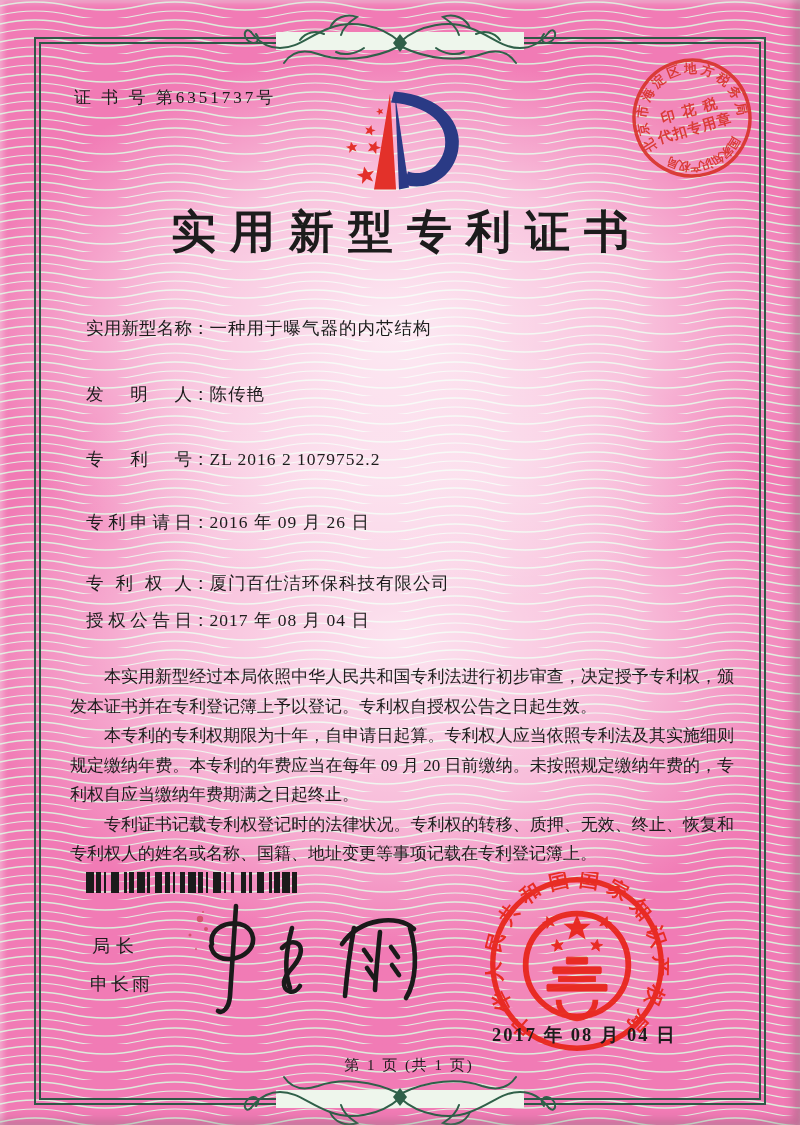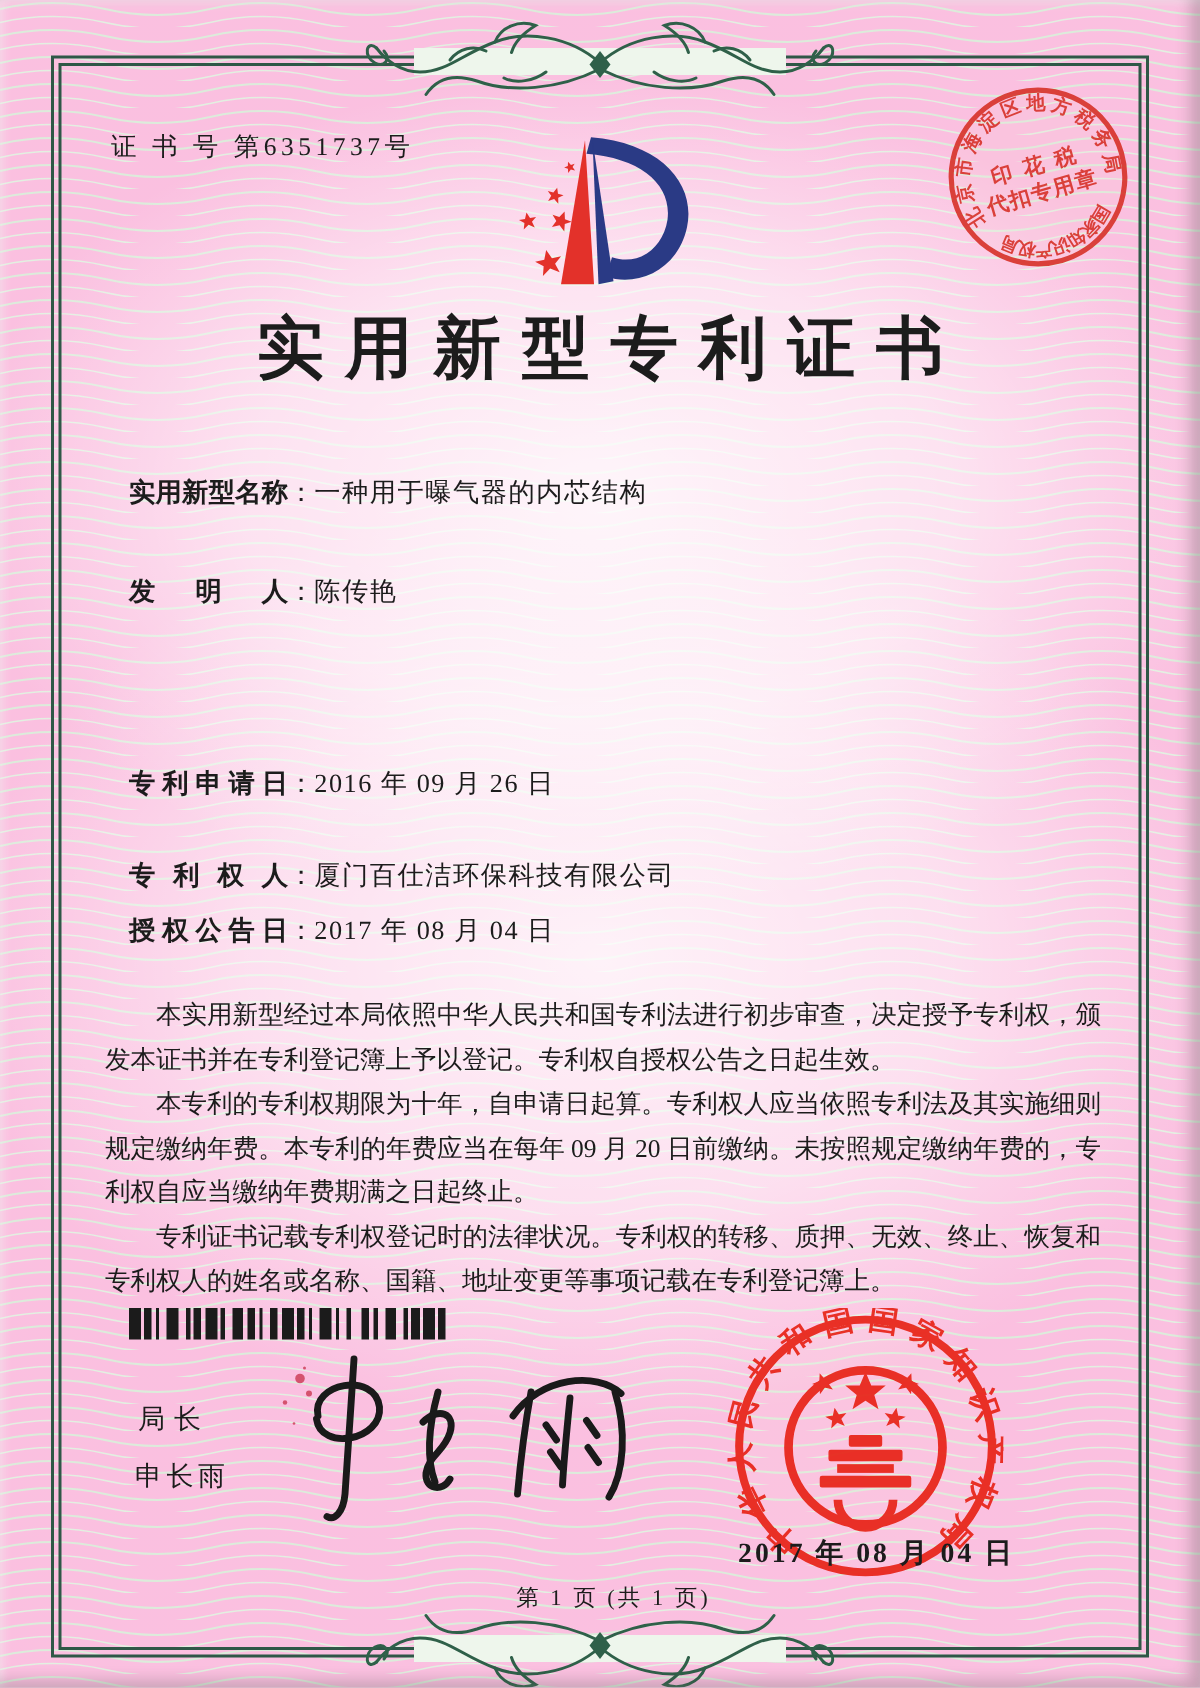--- a/index.html
+++ b/index.html
@@ -1,33 +1,33 @@
 <!DOCTYPE html>
 <html><head>
 <meta charset="utf-8">
 <style>
   html,body{margin:0;padding:0;background:#c9c9c9;}
   .page{
     position:relative;width:800px;height:1125px;overflow:hidden;
-    background:#f9a8d4;
+    background:#ec4899;
     font-family:"Liberation Serif","DejaVu Serif",serif;
     color:#1c1c1c;
   }
   .bg-svg{position:absolute;left:0;top:0;}
   .frame-outer{position:absolute;left:34px;right:34px;top:37px;bottom:20px;border:2px solid #2f5747;}
   .frame-inner{position:absolute;left:3px;top:3px;right:3px;bottom:3px;border:2px solid #2f5747;}
   .ornament{position:absolute;left:50%;transform:translateX(-50%);width:320px;height:64px;}
   .ornament.top{top:8px;}
   .ornament.bottom{top:1068px;transform:translateX(-50%) scaleY(-1);}
   .cert-no{position:absolute;left:74px;top:86px;font-size:17px;letter-spacing:3px;}
   .logo{position:absolute;left:330px;top:84px;width:140px;height:118px;}
   .tax-stamp{position:absolute;left:626px;top:52px;width:132px;height:132px;transform:rotate(-16deg);opacity:.92;}
   .title{position:absolute;top:202px;left:0;right:0;text-align:center;font-size:45px;font-weight:bold;letter-spacing:14px;text-indent:14px;}
   .field{position:absolute;left:86px;font-size:17.5px;white-space:nowrap;}
-  .field .lbl{display:inline-block;width:106px;text-align:justify;text-align-last:justify;font-weight:bold;}
+  .field .lbl{display:inline-block;width:106px;text-align:justify;text-align-last:justify;}
   .field .val{letter-spacing:1px;}
   .f0{top:316px}.f1{top:382px}.f2{top:447px}.f3{top:510px}.f4{top:571px}.f5{top:608px}
   .body-text{position:absolute;left:70px;width:664px;top:662px;font-size:17px;line-height:29.5px;text-align:justify;}
   .body-text p{margin:0;text-indent:2em;}
   .barcode{position:absolute;left:86px;top:872px;height:21px;display:flex;align-items:stretch;}
   .barcode span{display:inline-block;height:100%;flex:0 0 auto;}
   .director-title{position:absolute;left:92px;top:934px;font-size:18px;letter-spacing:6px;}
   .director-name{position:absolute;left:90px;top:972px;font-size:18px;letter-spacing:3px;}
   .signature{position:absolute;left:192px;top:898px;width:255px;height:120px;}
   .splatter{position:absolute;left:178px;top:905px;width:50px;height:55px;}
@@ -131,20 +131,23 @@
   </svg>
 
   <div class="title">实用新型专利证书</div>
 
   <div class="field f0">
     <span class="lbl">实用新型名称</span><span>：</span><span class="val">一种用于曝气器的内芯结构</span>
   </div>
   <div class="field f1">
     <span class="lbl">发明人</span><span>：</span><span class="val">陈传艳</span>
   </div>
+  <div class="field f2">
+    <span class="lbl">专利号</span><span>：</span><span class="val">ZL 2016 2 1079752.2</span>
+  </div>
   <div class="field f3">
     <span class="lbl">专利申请日</span><span>：</span><span class="val">2016 年 09 月 26 日</span>
   </div>
   <div class="field f4">
     <span class="lbl">专利权人</span><span>：</span><span class="val">厦门百仕洁环保科技有限公司</span>
   </div>
   <div class="field f5">
     <span class="lbl">授权公告日</span><span>：</span><span class="val">2017 年 08 月 04 日</span>
   </div>
 

